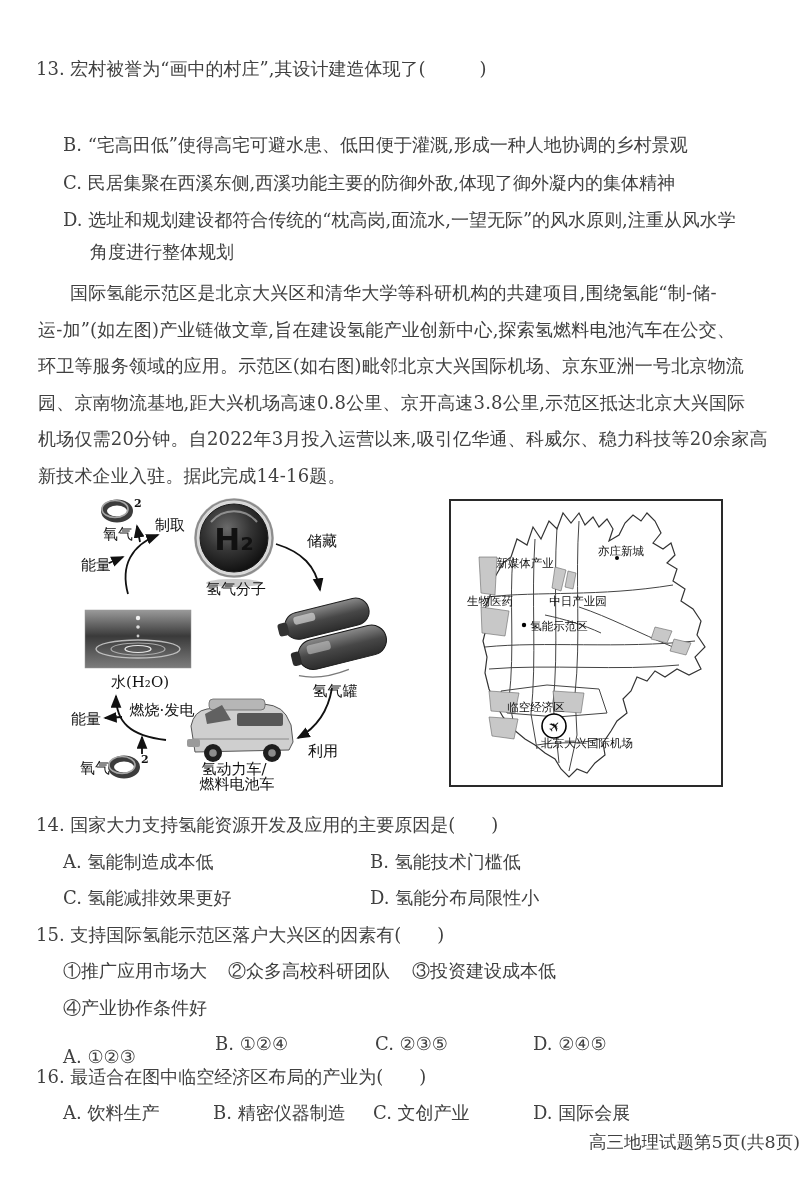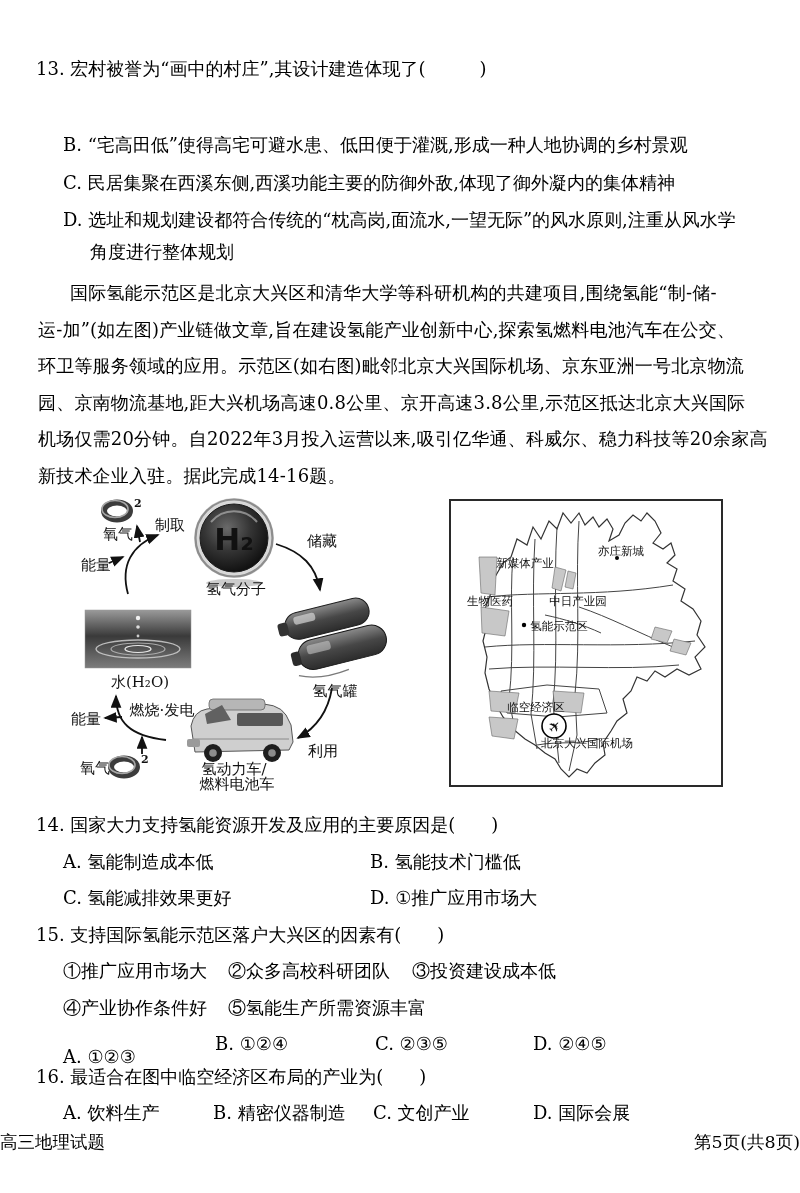--- a/index.html
+++ b/index.html
@@ -1,20 +1,20 @@
 <!DOCTYPE html>
 <html><head>
 <meta charset="utf-8">
 <style>
   html,body{margin:0;padding:0;background:#ffffff;}
   .page{position:relative;width:800px;height:1193px;background:#ffffff;overflow:hidden;
-        font-family:"DejaVu Serif","Liberation Serif",serif;color:#000000;}
+        font-family:"DejaVu Serif","Liberation Serif",serif;color:#404040;}
   .t{position:absolute;font-size:18px;line-height:1.2;white-space:pre;}
   .pline{position:absolute;font-size:18px;letter-spacing:0.2px;white-space:pre;}
-  .footer{position:absolute;left:0;top:1130px;width:800px;display:flex;justify-content:space-between;font-size:17.5px;}
+  .footer{position:absolute;left:0;top:1130px;width:800px;display:flex;justify-content:flex-end;font-size:17.5px;}
   svg text{font-family:"DejaVu Serif","Liberation Serif",serif;fill:#111;}
   .dl{font-size:15px;text-anchor:middle;}
   .ml{font-size:11.5px;text-anchor:middle;}
 </style>
 </head>
 <body>
 
 <div class="page">
 
   <span class="t" style="left:36px;top:58px">13. 宏村被誉为“画中的村庄”,其设计建造体现了(　　　)</span>
@@ -173,28 +173,27 @@
     <text class="ml" x="129" y="106">中日产业园</text>
     <text class="ml" x="110" y="131">氢能示范区</text>
     <text class="ml" x="87" y="212">临空经济区</text>
     <text class="ml" x="138" y="248">北京大兴国际机场</text>
   </svg>
 
   <span class="t" style="left:36px;top:814px">14. 国家大力支持氢能资源开发及应用的主要原因是(　　)</span>
   <span class="t" style="left:63px;top:851px">A. 氢能制造成本低</span>
   <span class="t" style="left:370px;top:851px">B. 氢能技术门槛低</span>
   <span class="t" style="left:63px;top:887px">C. 氢能减排效果更好</span>
-  <span class="t" style="left:370px;top:887px">D. ①推广应用市场大</span>
+  <span class="t" style="left:370px;top:887px">D. 氢能分布局限性小</span>
 
   <span class="t" style="left:36px;top:924px">15. 支持国际氢能示范区落户大兴区的因素有(　　)</span>
   <span class="t" style="left:63px;top:960px">①推广应用市场大</span>
   <span class="t" style="left:228px;top:960px">②众多高校科研团队</span>
   <span class="t" style="left:412px;top:960px">③投资建设成本低</span>
   <span class="t" style="left:63px;top:997px">④产业协作条件好</span>
-  <span class="t" style="left:228px;top:997px">⑤氢能生产所需资源丰富</span>
   <span class="t" style="left:63px;top:1046px">A. ①②③</span>
   <span class="t" style="left:215px;top:1033px">B. ①②④</span>
   <span class="t" style="left:375px;top:1033px">C. ②③⑤</span>
   <span class="t" style="left:533px;top:1033px">D. ②④⑤</span>
 
   <span class="t" style="left:36px;top:1066px">16. 最适合在图中临空经济区布局的产业为(　　)</span>
   <span class="t" style="left:63px;top:1102px">A. 饮料生产</span>
   <span class="t" style="left:213px;top:1102px">B. 精密仪器制造</span>
   <span class="t" style="left:373px;top:1102px">C. 文创产业</span>
   <span class="t" style="left:533px;top:1102px">D. 国际会展</span>

